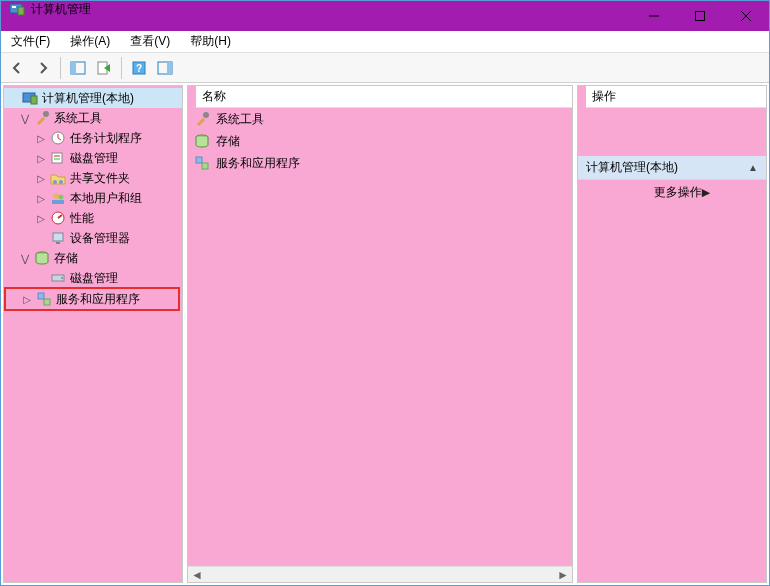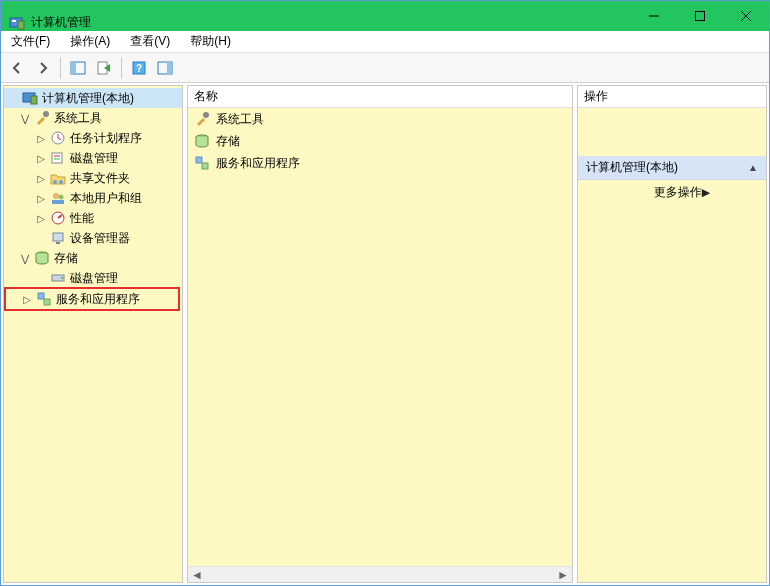--- a/index.html
+++ b/index.html
@@ -11,23 +11,23 @@
       height: 586px;
       border: 1px solid #5b9bd5;
       display: flex;
       flex-direction: column;
       overflow: hidden;
     }
     
     .titlebar {
       height: 30px;
       display: flex;
-      align-items: flex-end;
+      align-items: flex-start;
       padding: 0 0 0 8px;
-      background: #22c55e;
+      background: #a21caf;
     }
     .titlebar .app-icon {
       width: 16px; height: 16px;
       margin-right: 6px;
       display: inline-flex;
     }
     .titlebar .title { flex: 1; font-size: 12px; }
     .win-controls { display: flex; height: 100%; }
     .win-btn {
       width: 46px; height: 100%;
@@ -64,35 +64,36 @@
     
     .main {
       flex: 1;
       display: flex;
       padding: 2px;
       gap: 4px;
       min-height: 0;
     }
     .panel {
       border: 1px solid #c8c8c8;
-      background: #fef9c3;
+      background: #f9a8d4;
       display: flex;
       flex-direction: column;
       overflow: hidden;
     }
     .tree-panel { width: 180px; }
     .list-panel { flex: 1; }
     .actions-panel { width: 190px; gap: 48px; }
     .list-header, .actions-header {
       height: 22px;
       padding: 2px 6px;
       border-bottom: 1px solid #e0e0e0;
       display: flex; align-items: center;
       font-weight: normal;
       background: #fff;
+      margin-left: 8px;
     }
     .tree {
       padding: 2px 0;
       overflow: auto;
       flex: 1;
     }
     .tree-row {
       display: flex;
       align-items: center;
       height: 20px;

